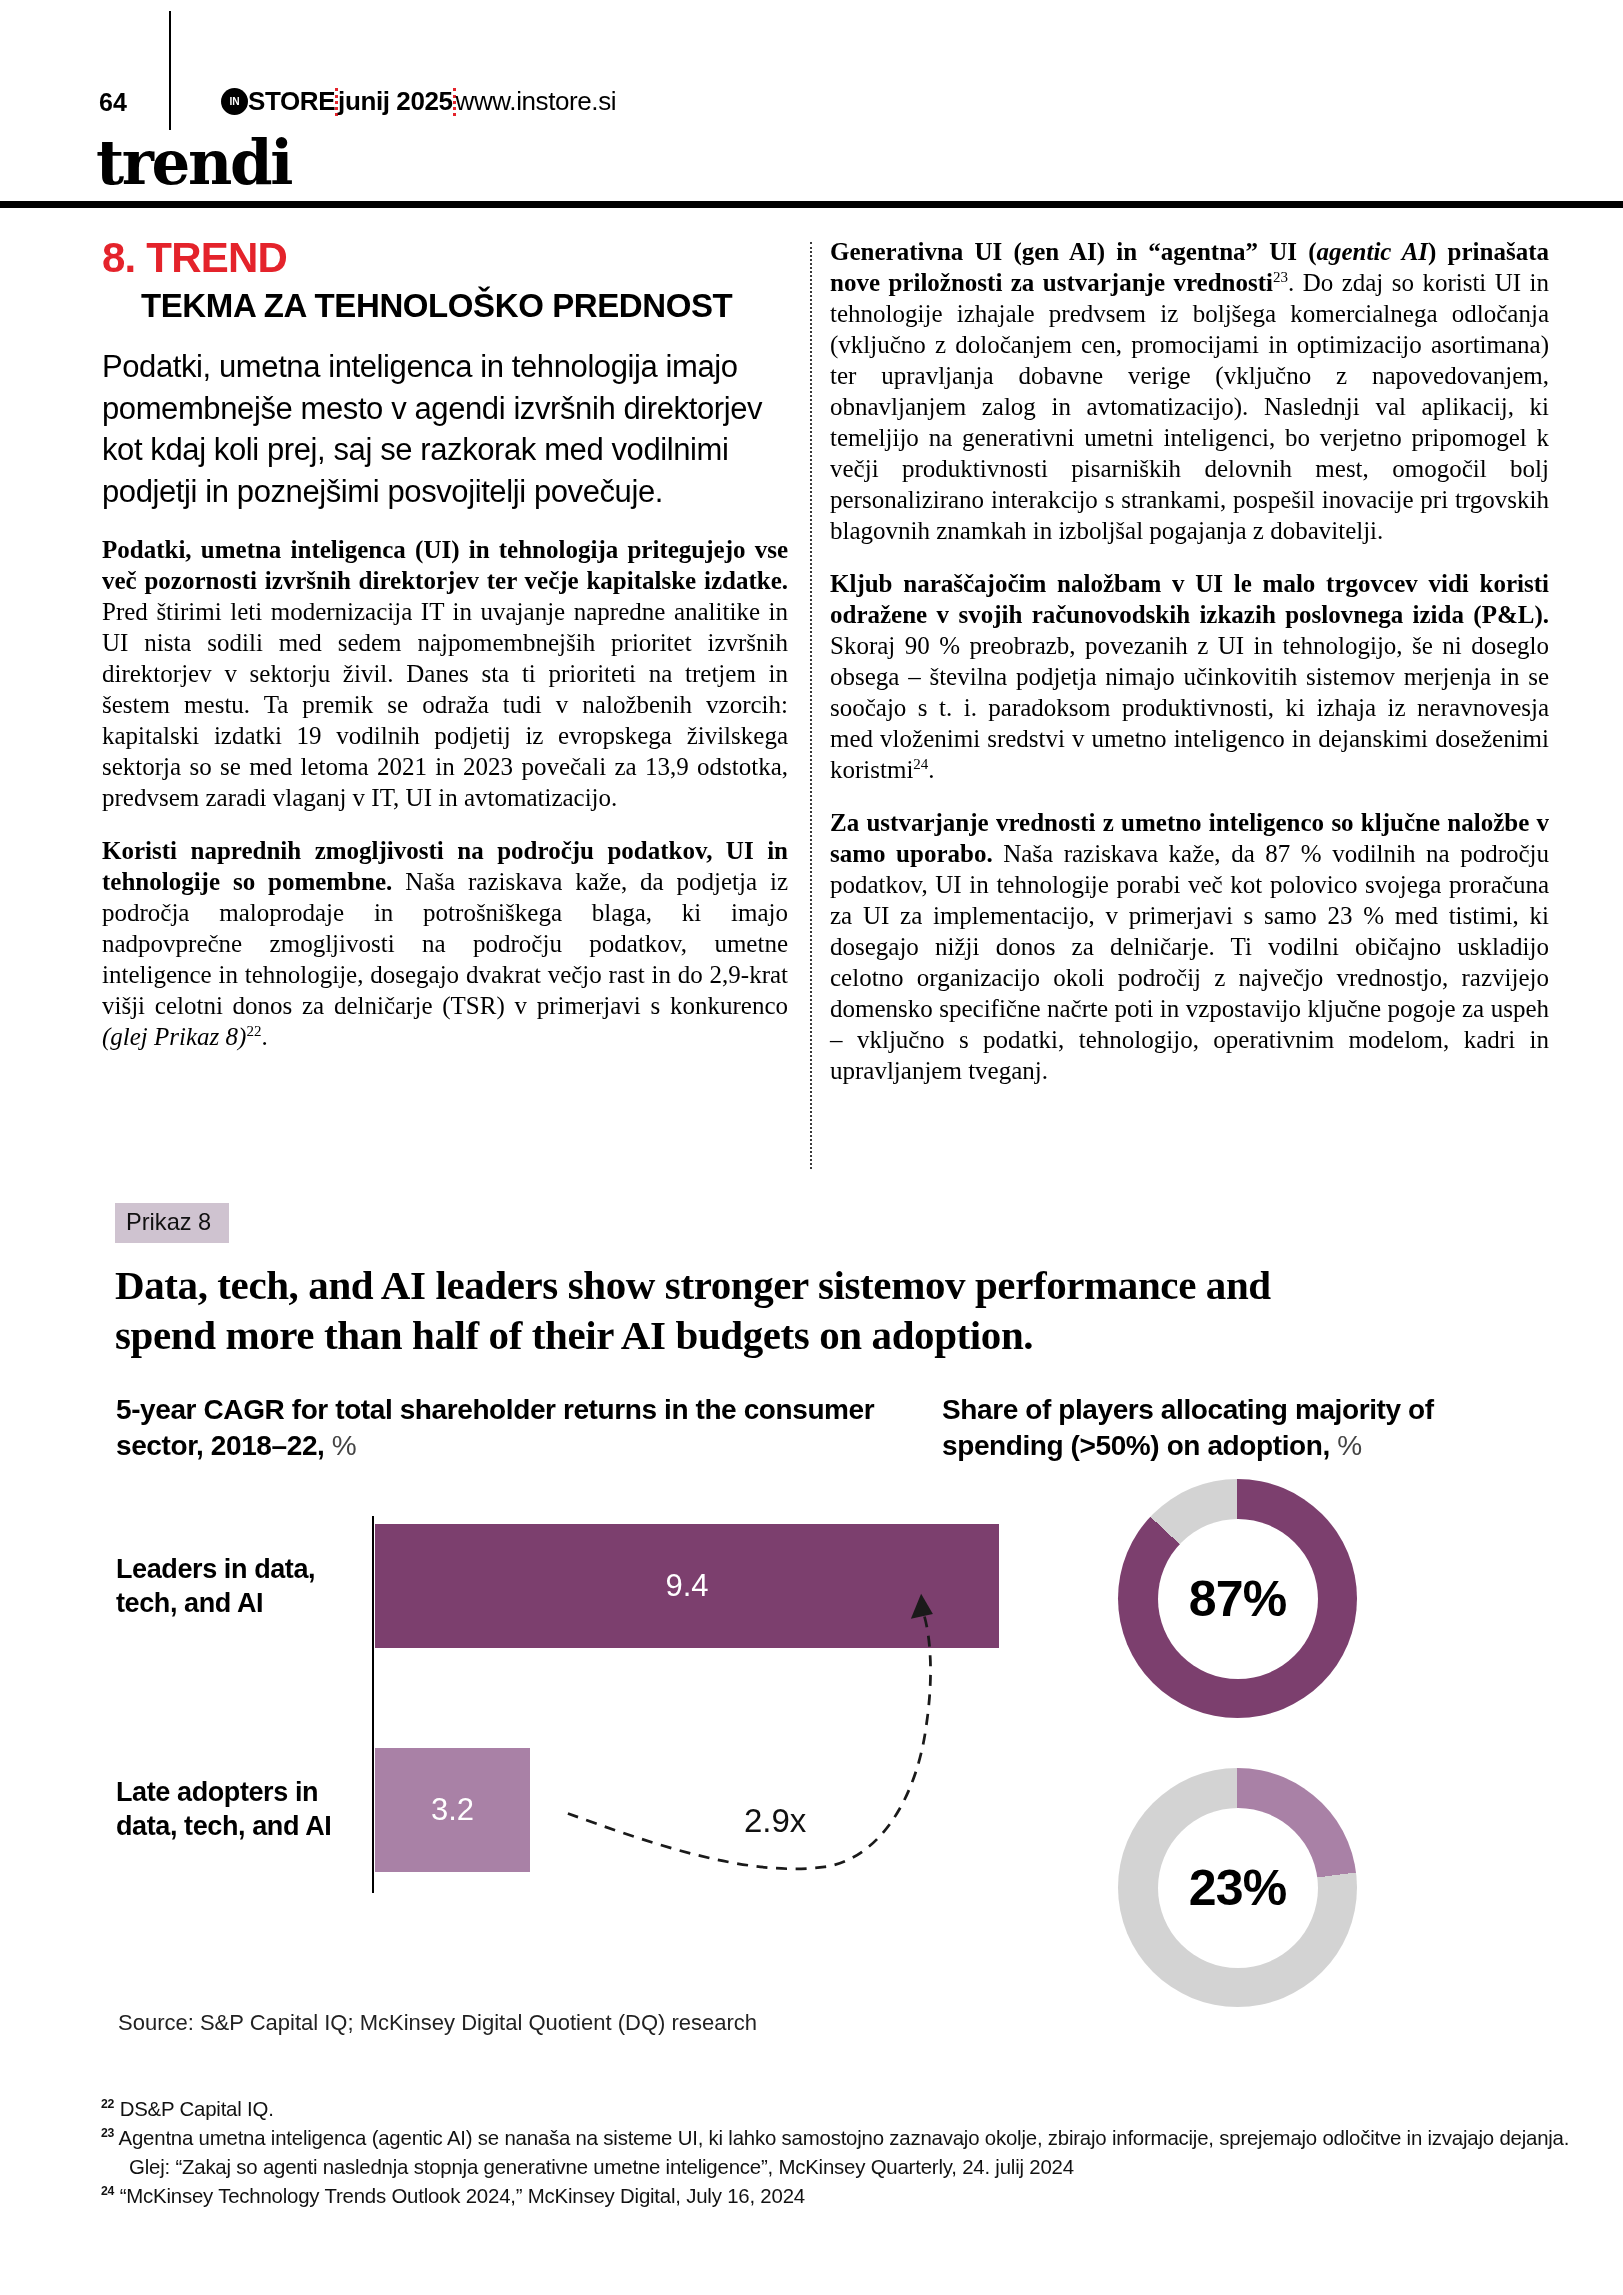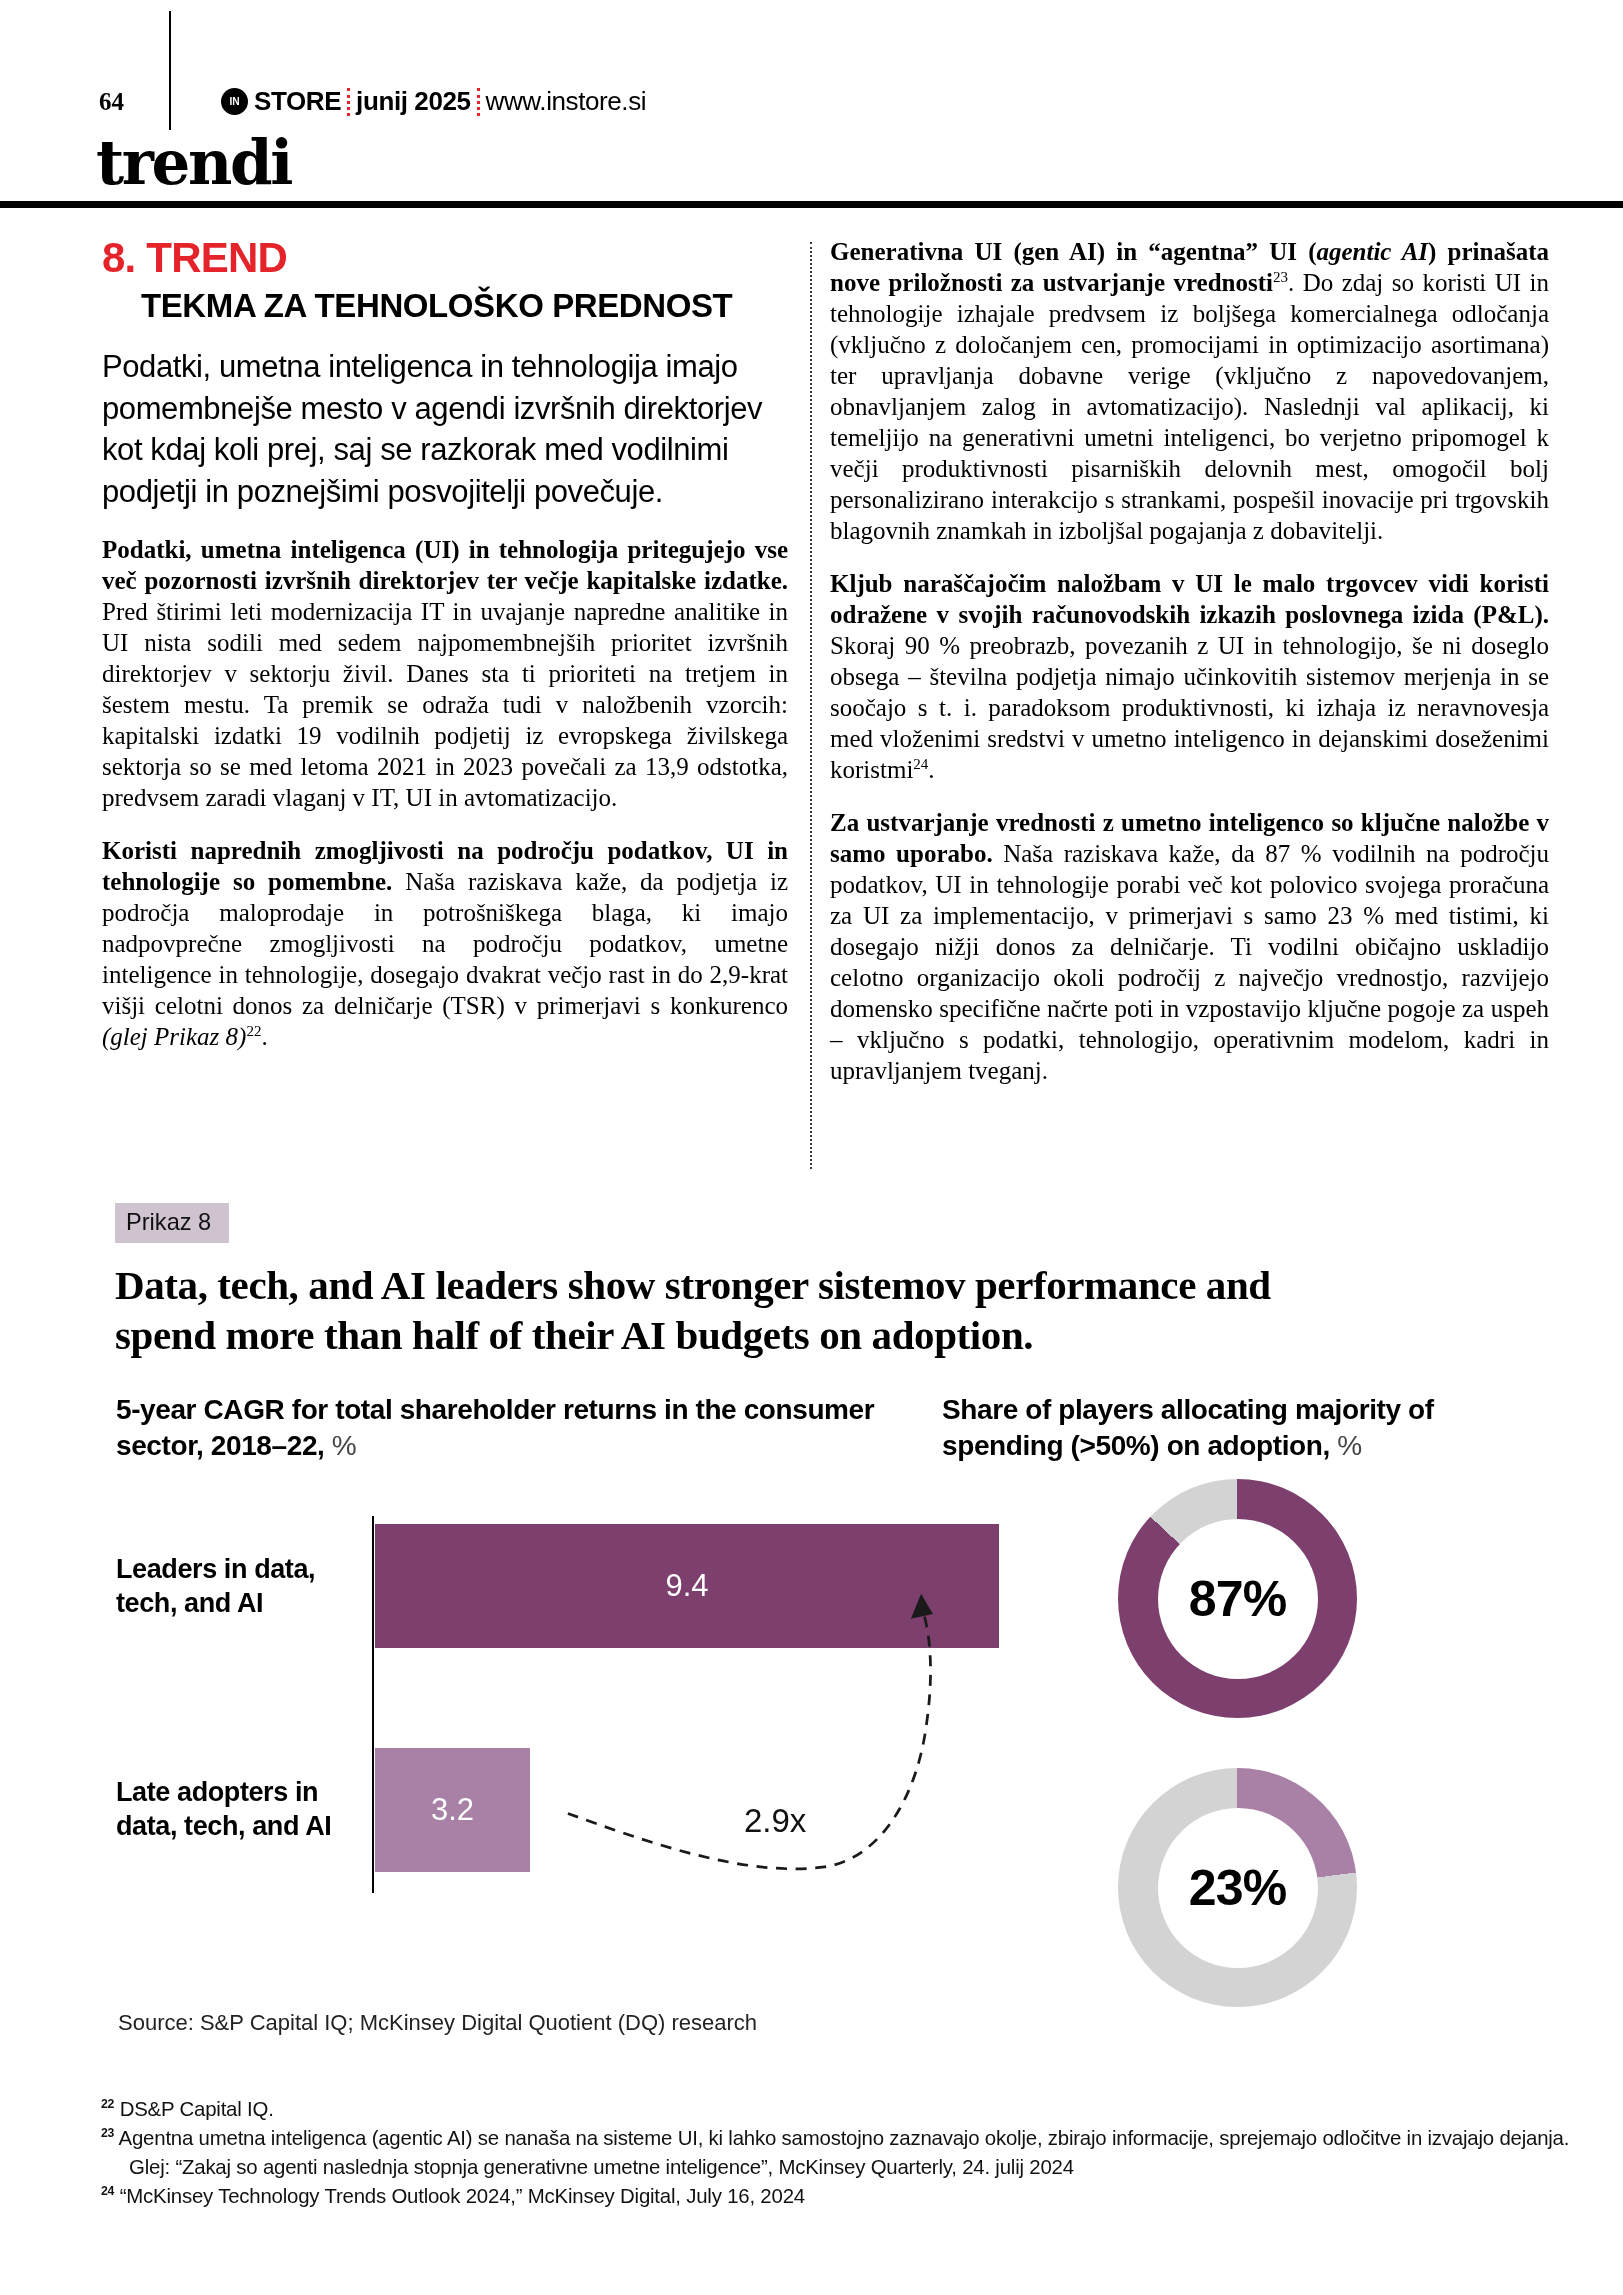--- a/index.html
+++ b/index.html
@@ -11,23 +11,23 @@
   }
   *{margin:0;padding:0;box-sizing:border-box;}
   html,body{background:#ffffff;}
   body{
     width:1623px;height:2295px;position:relative;overflow:hidden;
     font-family:"Liberation Sans",sans-serif;color:#000;
   }
   .abs{position:absolute;}
 
   
-  .page-number{left:99px;top:88px;font-size:25px;font-weight:800;font-family:Liberation Serif, serif;}
+  .page-number{left:99px;top:88px;font-size:25px;font-weight:800;}
   .header-vline{left:169px;top:11px;width:2.4px;height:119px;background:#000;}
-  .header-meta{left:221px;top:86px;display:flex;align-items:center;gap:6px;}
+  .header-meta{left:221px;top:86px;display:flex;align-items:center;gap:0;}
   .logo-circle{
     width:27px;height:27px;border-radius:50%;background:#000;color:#fff;
     display:flex;align-items:center;justify-content:center;
     font-size:10.2px;font-weight:800;letter-spacing:0;
   }
   .mag-name{font-size:26px;font-weight:900;letter-spacing:-0.4px;}
   .red-dotsep{width:0;height:28px;border-left:3.1px dotted var(--accent-red);}
   .mag-issue{font-size:26px;font-weight:800;letter-spacing:-0.4px;}
   .mag-site{font-size:26px;font-weight:400;letter-spacing:-0.4px;}
   .section-name{

